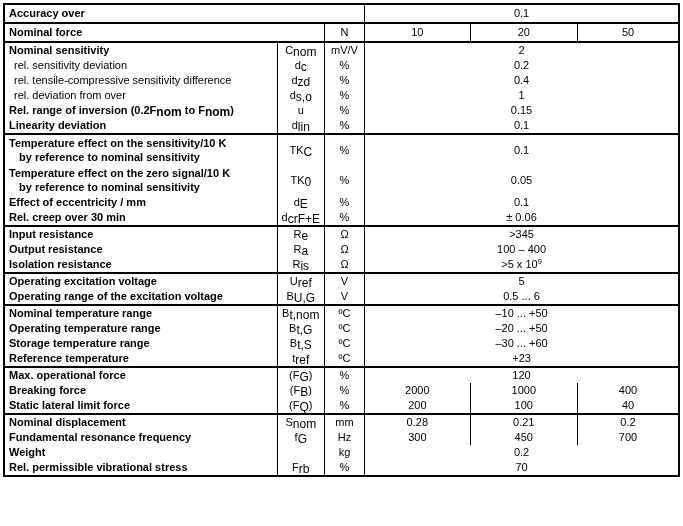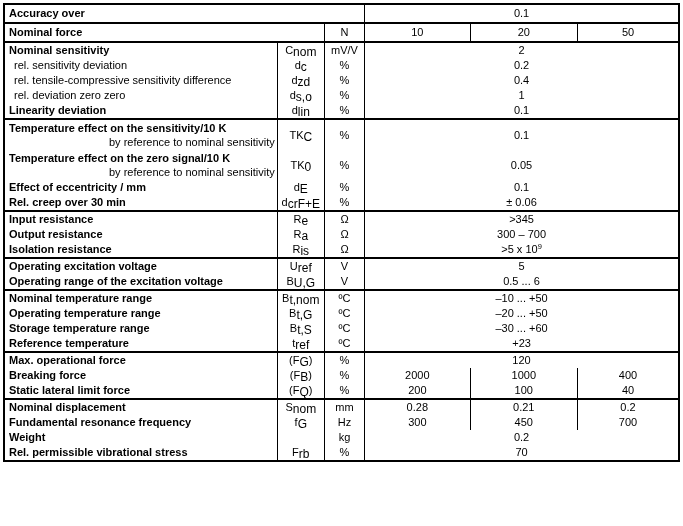--- a/index.html
+++ b/index.html
@@ -14,21 +14,21 @@
   td{padding:0 2px;height:15px;line-height:13px;vertical-align:middle;overflow:hidden;white-space:nowrap;}
   tr.h17 td{height:17px;}
   tr.tall td{height:30px;}
   tr.sec td{border-top:2px solid #000;}
   td.lbl{text-align:left;padding-left:4px;font-weight:bold;}
   td.lbl.ind{font-weight:normal;padding-left:9px;}
   td.sym,td.unit,td.val{text-align:center;font-weight:normal;}
   td.bL{border-left:1px solid #000;}
   td.val.vb{font-weight:bold;}
   .l1{line-height:14px;}
-  .l2{line-height:14px;padding-left:10px;font-weight:normal;text-align:right;}
+  .l2{line-height:14px;padding-left:10px;font-weight:bold;}
   sub{font-size:12px;vertical-align:-2px;line-height:0;text-align:right;}
   sup{font-size:7.5px;vertical-align:4px;line-height:0;}
 </style>
 </head>
 <body>
 
 <div id="sheet">
   <table class="spec">
     <colgroup>
         <col style="width: 272px;">
@@ -62,24 +62,30 @@
           <td class="unit bL">%</td>
           <td class="val bL" colspan="3">0.2</td>
         </tr>
         <tr>
           <td class="lbl ind" colspan="1">rel. tensile-compressive sensitivity difference</td>
           <td class="sym bL">d<sub>zd</sub></td>
           <td class="unit bL">%</td>
           <td class="val bL" colspan="3">0.4</td>
         </tr>
         <tr>
-          <td class="lbl ind" colspan="1">rel. deviation zero zero</td>
+          <td class="lbl ind" colspan="1">rel. deviation from over</td>
           <td class="sym bL">d<sub>s,o</sub></td>
           <td class="unit bL">%</td>
           <td class="val bL" colspan="3">1</td>
+        </tr>
+        <tr>
+          <td class="lbl" colspan="1">Rel. range of inversion (0.2F<sub>nom</sub> to F<sub>nom</sub>)</td>
+          <td class="sym bL">u</td>
+          <td class="unit bL">%</td>
+          <td class="val bL" colspan="3">0.15</td>
         </tr>
         <tr>
           <td class="lbl" colspan="1">Linearity deviation</td>
           <td class="sym bL">d<sub>lin</sub></td>
           <td class="unit bL">%</td>
           <td class="val bL" colspan="3">0.1</td>
         </tr>
         <tr class="sec tall">
           <td class="lbl" colspan="1">
             <div class="l1">Temperature effect on the sensitivity/10 K</div>
@@ -113,21 +119,21 @@
         <tr class="sec">
           <td class="lbl" colspan="1">Input resistance</td>
           <td class="sym bL">R<sub>e</sub></td>
           <td class="unit bL">Ω</td>
           <td class="val bL" colspan="3">&gt;345</td>
         </tr>
         <tr>
           <td class="lbl" colspan="1">Output resistance</td>
           <td class="sym bL">R<sub>a</sub></td>
           <td class="unit bL">Ω</td>
-          <td class="val bL" colspan="3">300 – 700</td>
+          <td class="val bL" colspan="3">100 – 400</td>
         </tr>
         <tr>
           <td class="lbl" colspan="1">Isolation resistance</td>
           <td class="sym bL">R<sub>is</sub></td>
           <td class="unit bL">Ω</td>
           <td class="val bL" colspan="3">&gt;5 x 10<sup>9</sup></td>
         </tr>
         <tr class="sec">
           <td class="lbl" colspan="1">Operating excitation voltage</td>
           <td class="sym bL">U<sub>ref</sub></td>

